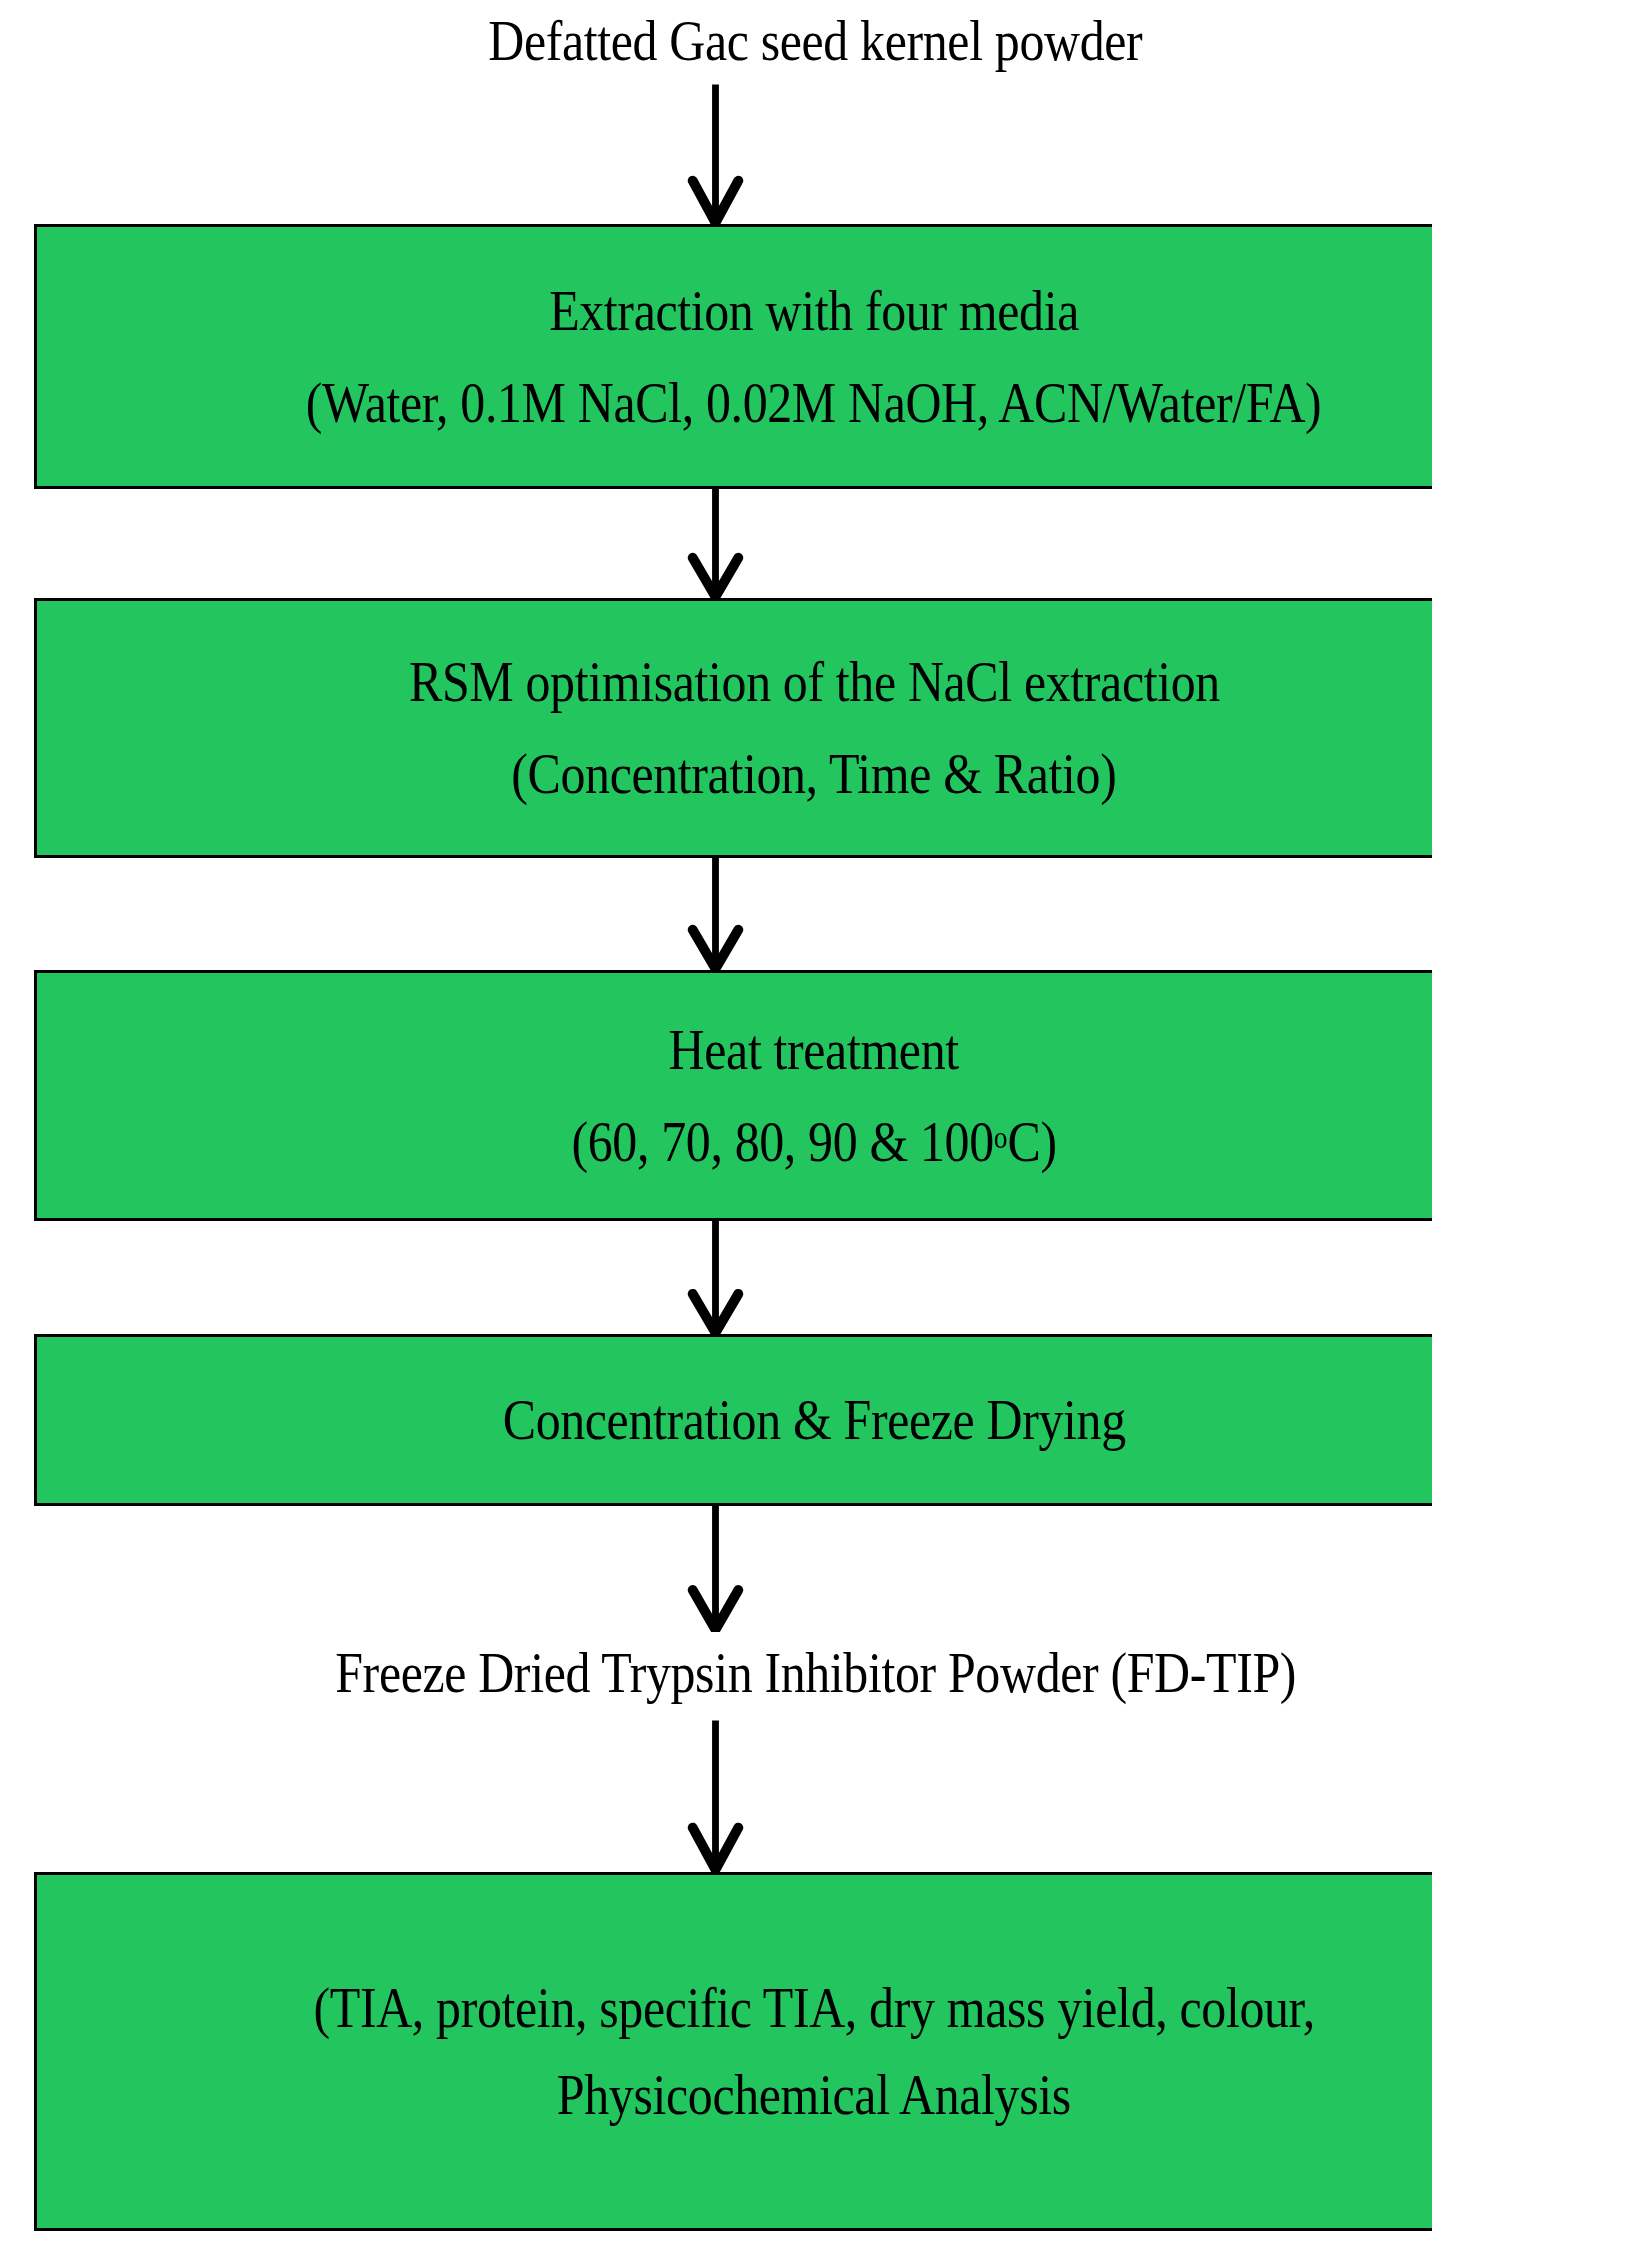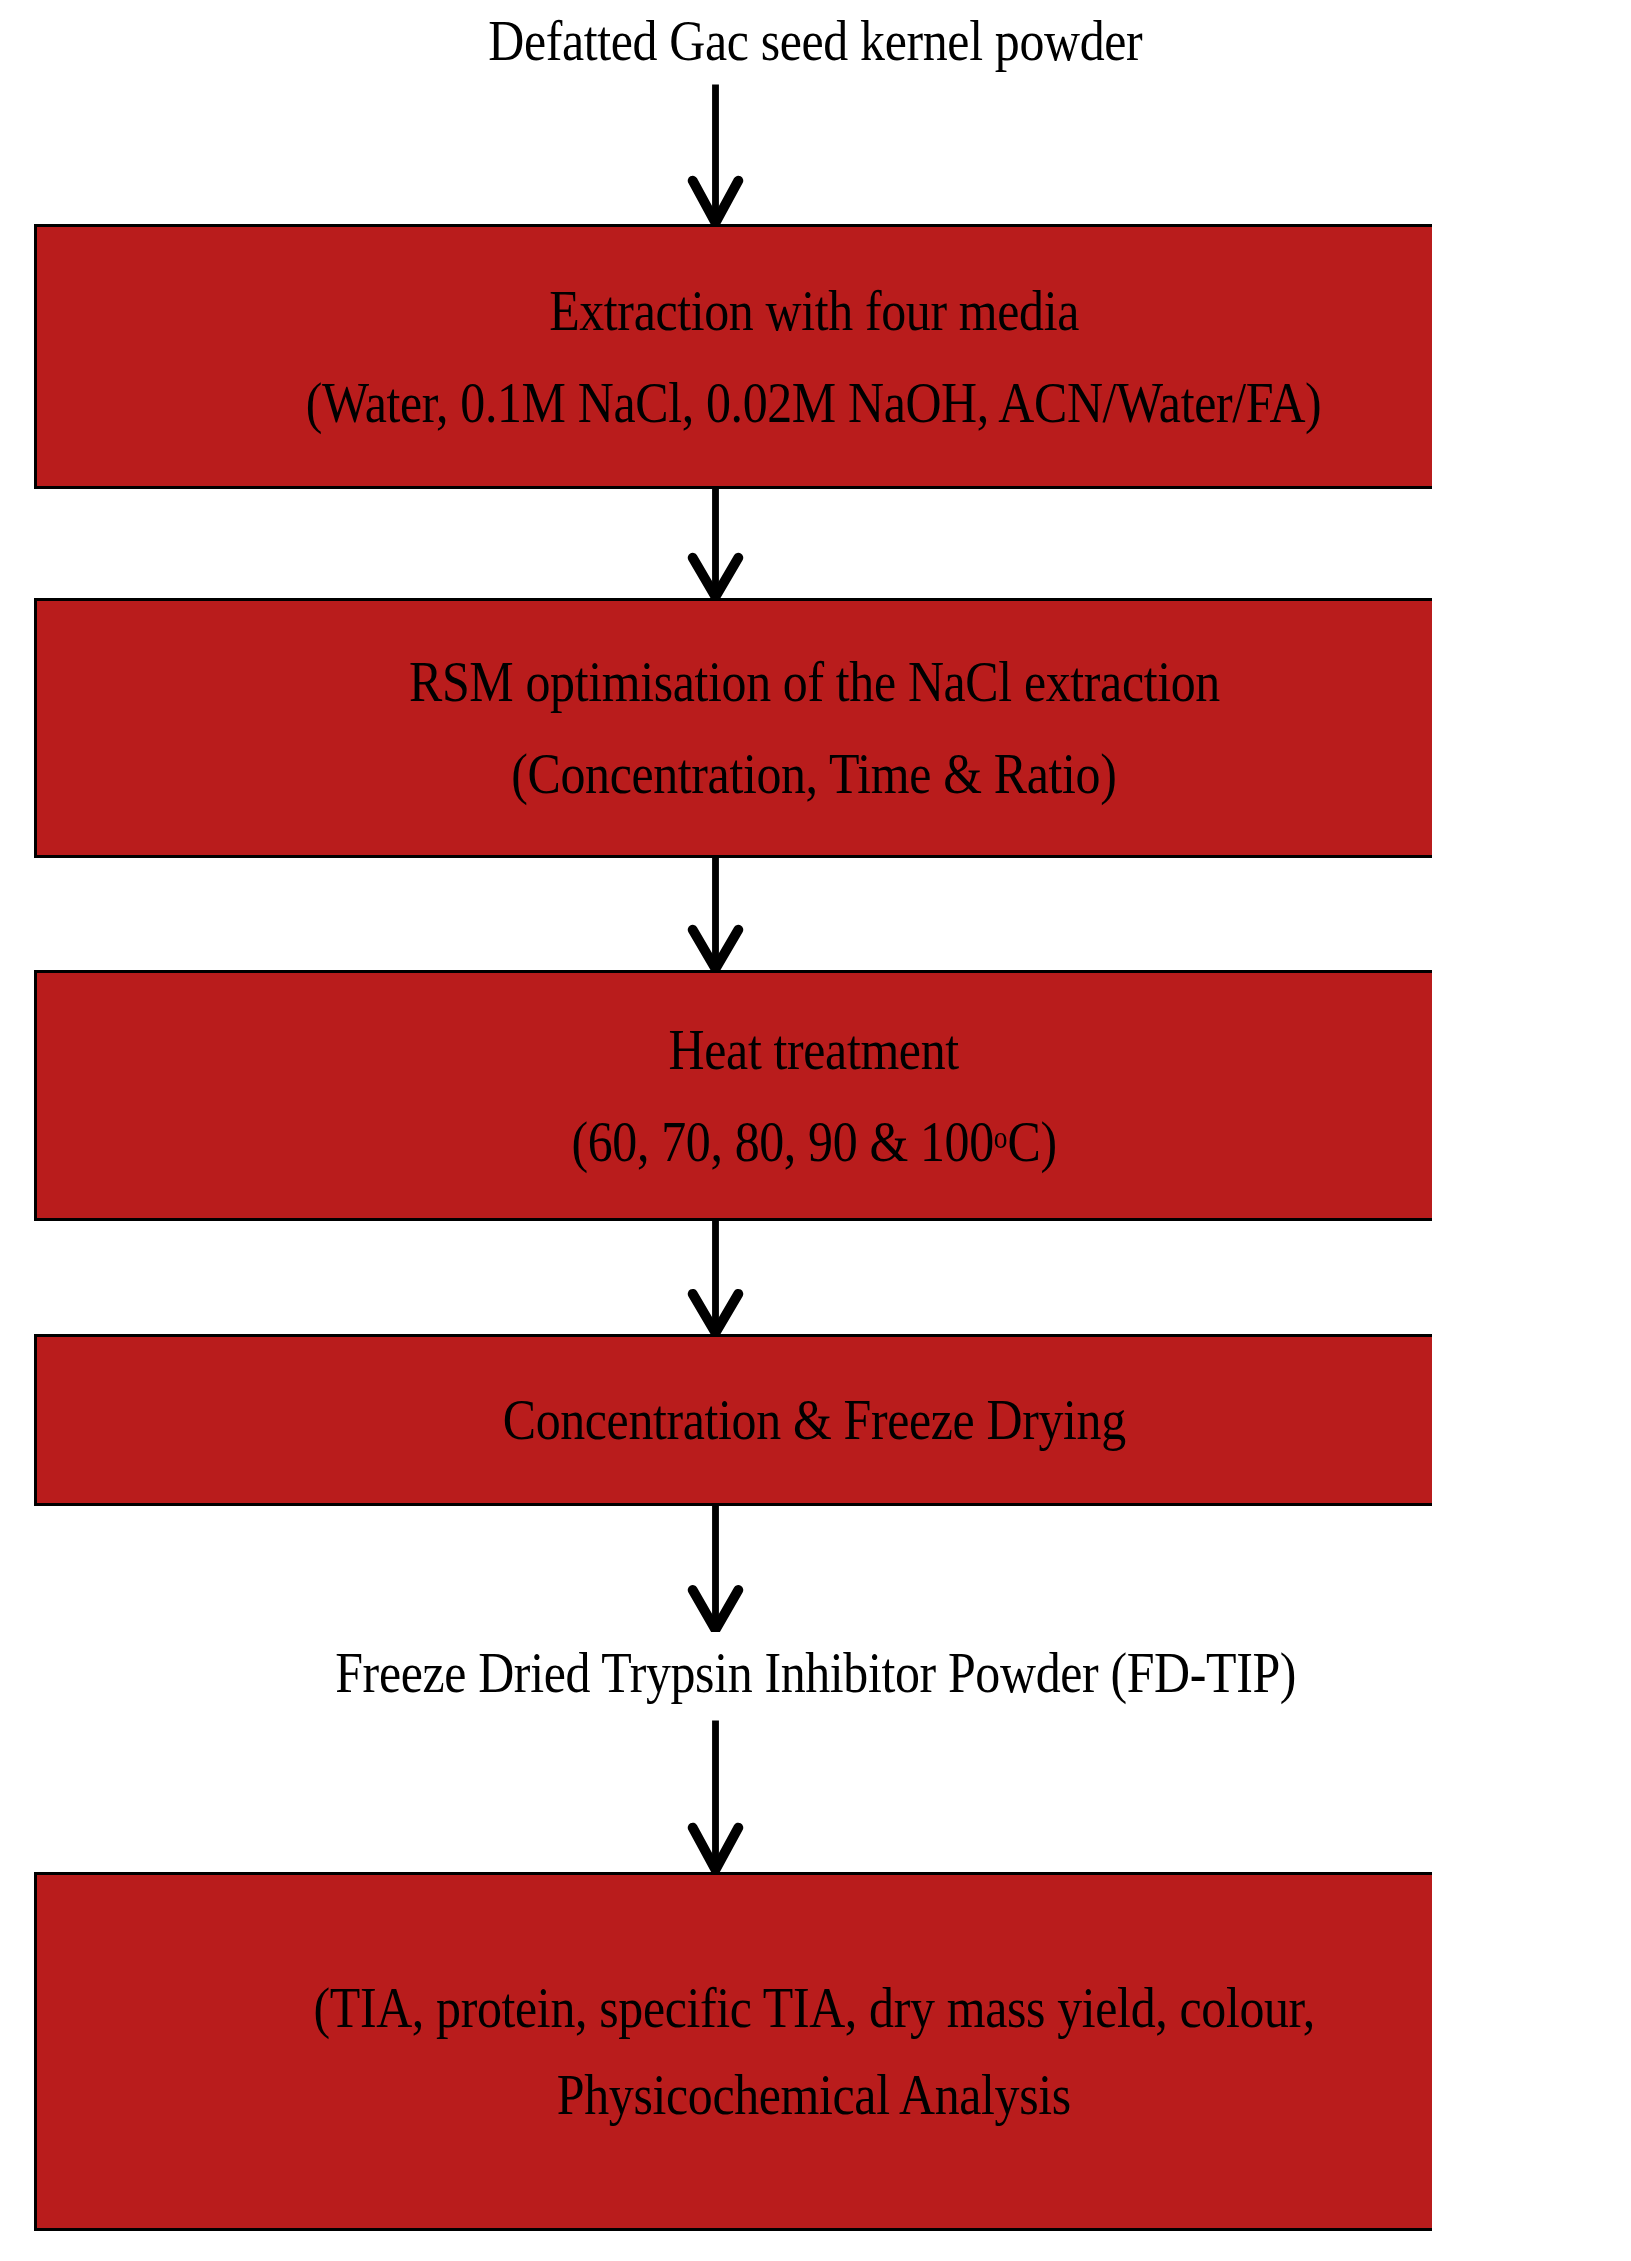--- a/index.html
+++ b/index.html
@@ -35,21 +35,21 @@
     transform-origin: center center;
   }
 
   
   .box {
     position: absolute;
     left: 34px;
     width: 1560px;
     box-sizing: border-box;
     border: 3.8px solid #000000;
-    background: #b91c1c;
+    background: #22c55e;
     display: flex;
     flex-direction: column;
     align-items: center;
     justify-content: center;
     text-align: center;
   }
   .box .line {
     font-size: 58px;
     line-height: 1.0;
     white-space: nowrap;

